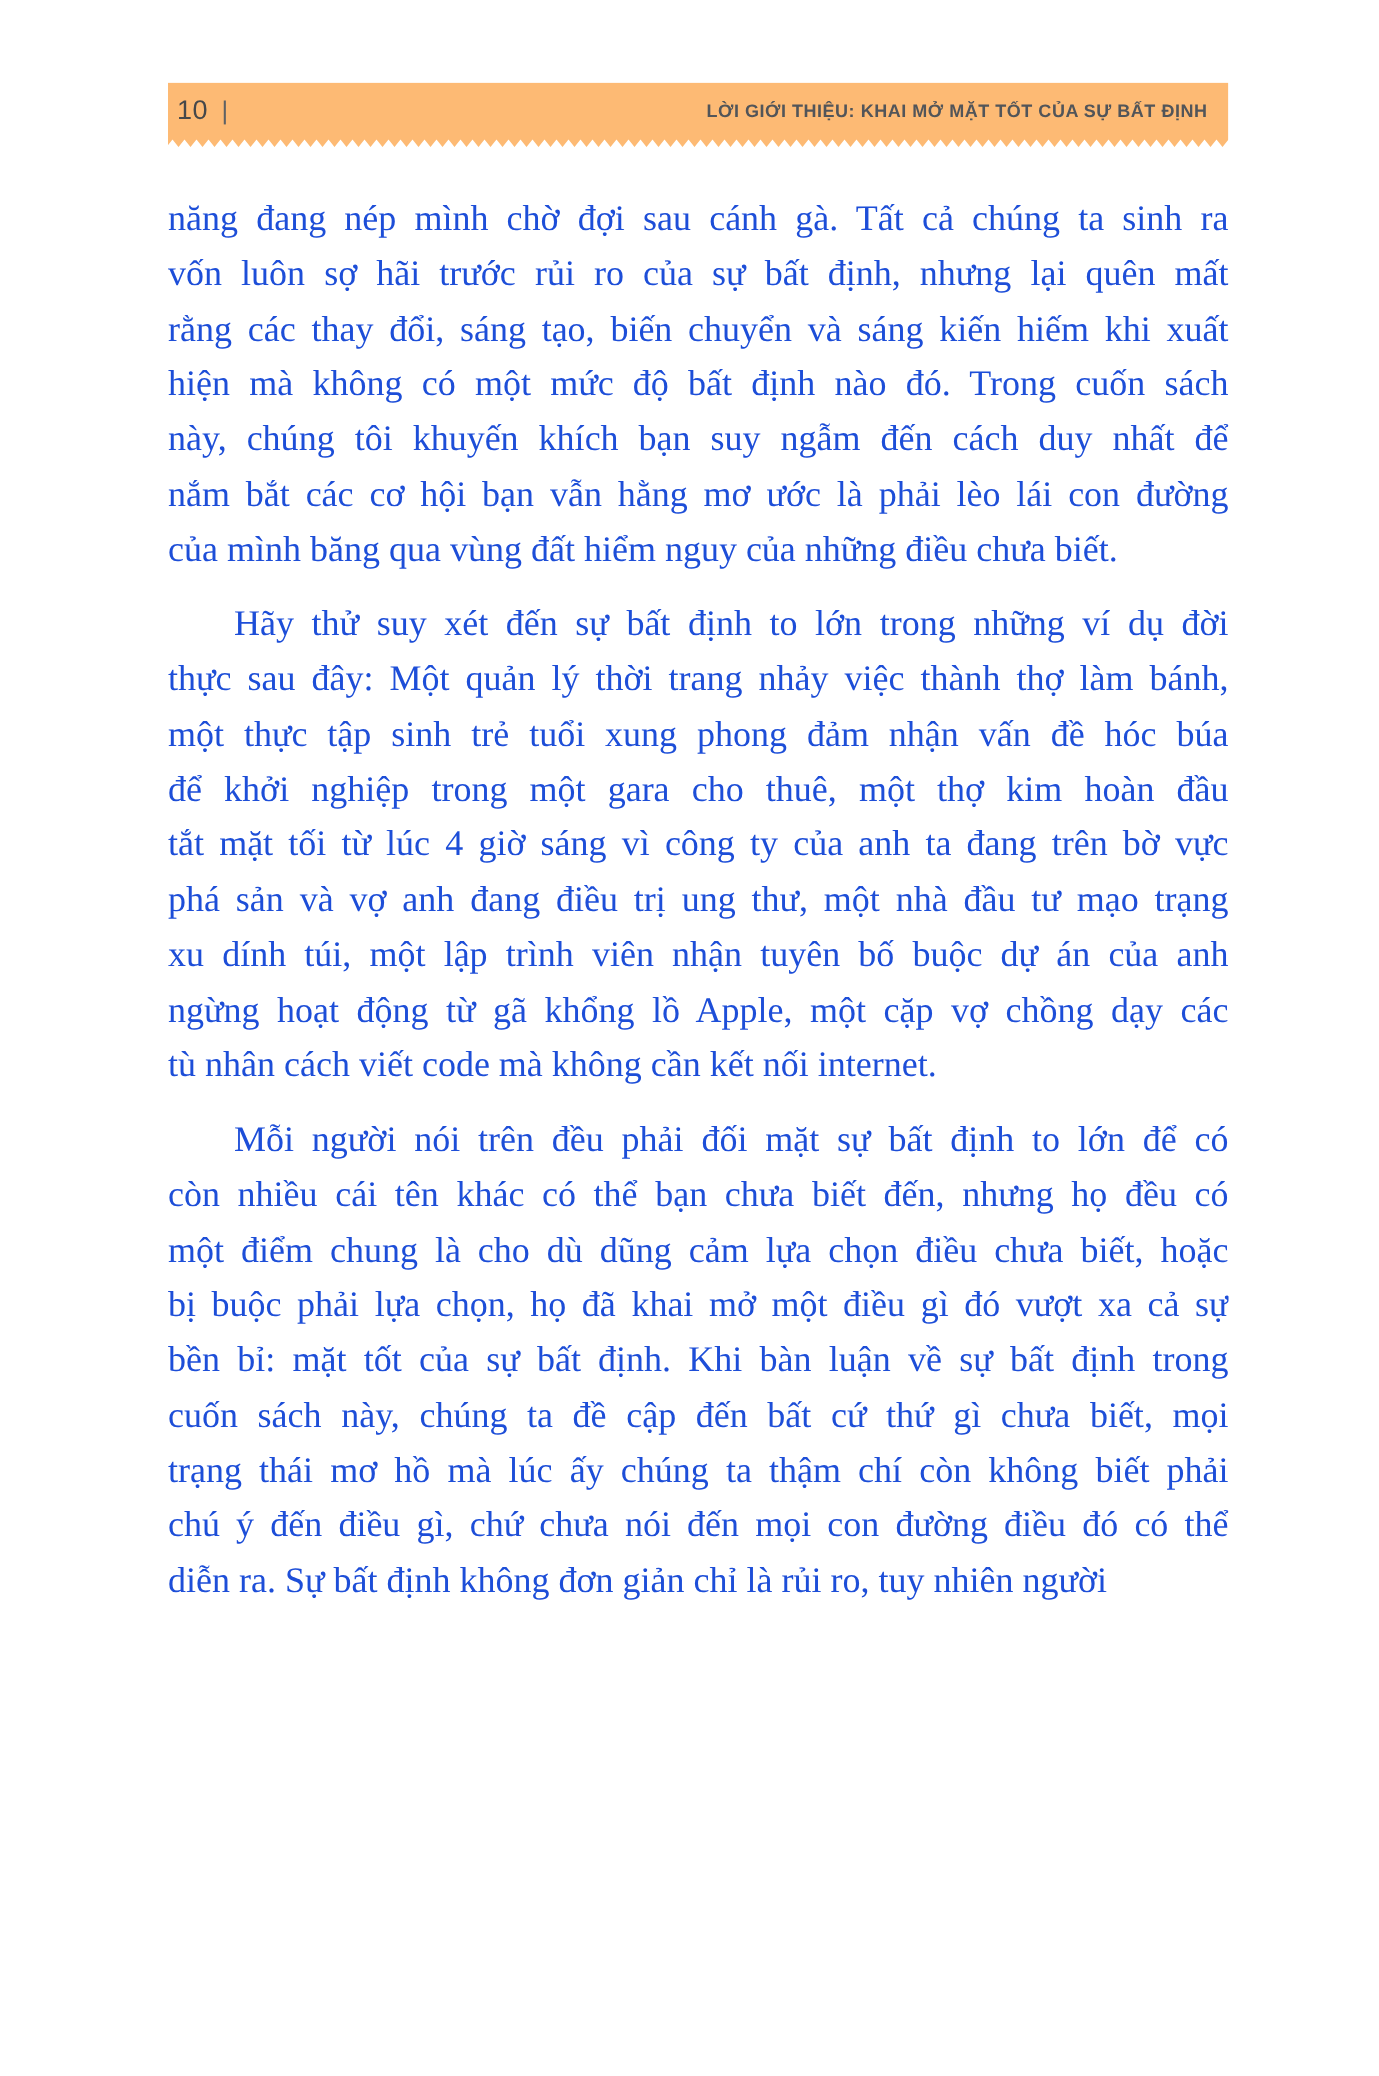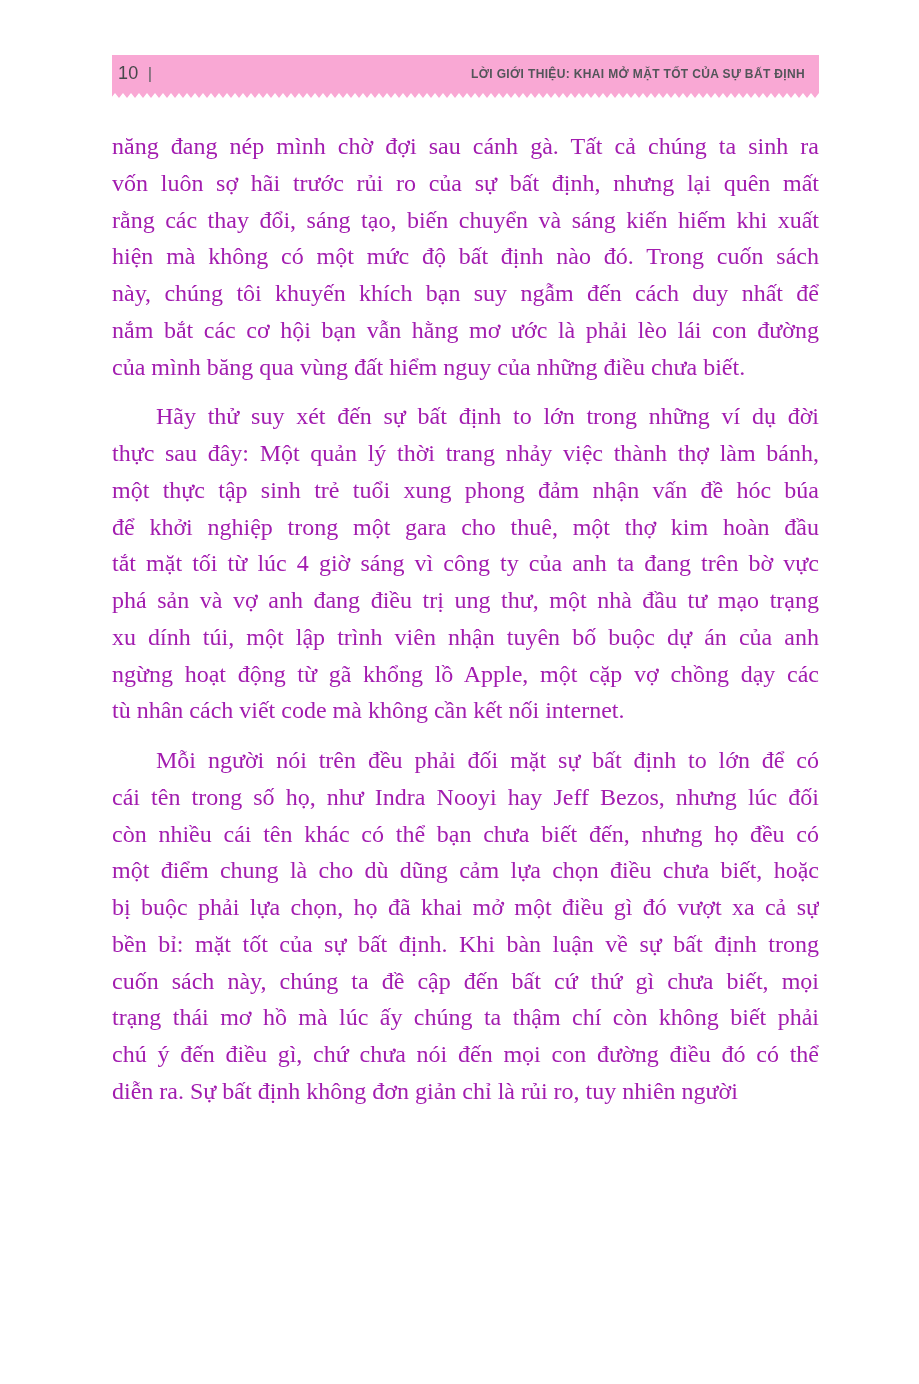--- a/index.html
+++ b/index.html
@@ -14,21 +14,21 @@
     background: #ffffff;
     overflow: hidden;
   }
   
   .header-band {
     position: absolute;
     left: 112px;
     top: 55px;
     width: 707px;
     height: 43px;           
-    background: #f9a8d4;
+    background: #fdba74;
     box-sizing: border-box;
     display: flex;
     align-items: center;
     padding: 0 14px 6px 6px; 
     font-family: "Liberation Sans", sans-serif;
   }
   .page-num {
     font-size: 18px;
     color: #46484a;
     letter-spacing: 0.3px;
@@ -48,21 +48,21 @@
     white-space: nowrap;
   }
   
   .body-text {
     position: absolute;
     left: 112px;
     top: 128px;
     width: 707px;
     font-family: "Liberation Serif", "DejaVu Serif", serif;
     font-size: 24px;
-    color: #a21caf;
+    color: #1d4ed8;
   }
   .para {
     margin: 0 0 13px 0;
   }
   .line {
     height: 36.75px;
     line-height: 36.75px;
     overflow: hidden;
     text-align: justify;
     text-align-last: justify;
@@ -102,21 +102,20 @@
         <div class="line">một thực tập sinh trẻ tuổi xung phong đảm nhận vấn đề hóc búa</div>
         <div class="line">để khởi nghiệp trong một gara cho thuê, một thợ kim hoàn đầu</div>
         <div class="line">tắt mặt tối từ lúc 4 giờ sáng vì công ty của anh ta đang trên bờ vực</div>
         <div class="line">phá sản và vợ anh đang điều trị ung thư, một nhà đầu tư mạo trạng</div>
         <div class="line">xu dính túi, một lập trình viên nhận tuyên bố buộc dự án của anh</div>
         <div class="line">ngừng hoạt động từ gã khổng lồ Apple, một cặp vợ chồng dạy các</div>
         <div class="line last">tù nhân cách viết code mà không cần kết nối internet.</div>
       </div>
       <div class="para indented">
         <div class="line">Mỗi người nói trên đều phải đối mặt sự bất định to lớn để có</div>
-        <div class="line">cái tên trong số họ, như Indra Nooyi hay Jeff Bezos, nhưng lúc đối</div>
         <div class="line">còn nhiều cái tên khác có thể bạn chưa biết đến, nhưng họ đều có</div>
         <div class="line">một điểm chung là cho dù dũng cảm lựa chọn điều chưa biết, hoặc</div>
         <div class="line">bị buộc phải lựa chọn, họ đã khai mở một điều gì đó vượt xa cả sự</div>
         <div class="line">bền bỉ: mặt tốt của sự bất định. Khi bàn luận về sự bất định trong</div>
         <div class="line">cuốn sách này, chúng ta đề cập đến bất cứ thứ gì chưa biết, mọi</div>
         <div class="line">trạng thái mơ hồ mà lúc ấy chúng ta thậm chí còn không biết phải</div>
         <div class="line">chú ý đến điều gì, chứ chưa nói đến mọi con đường điều đó có thể</div>
         <div class="line last">diễn ra. Sự bất định không đơn giản chỉ là rủi ro, tuy nhiên người</div>
       </div>
     </div>

